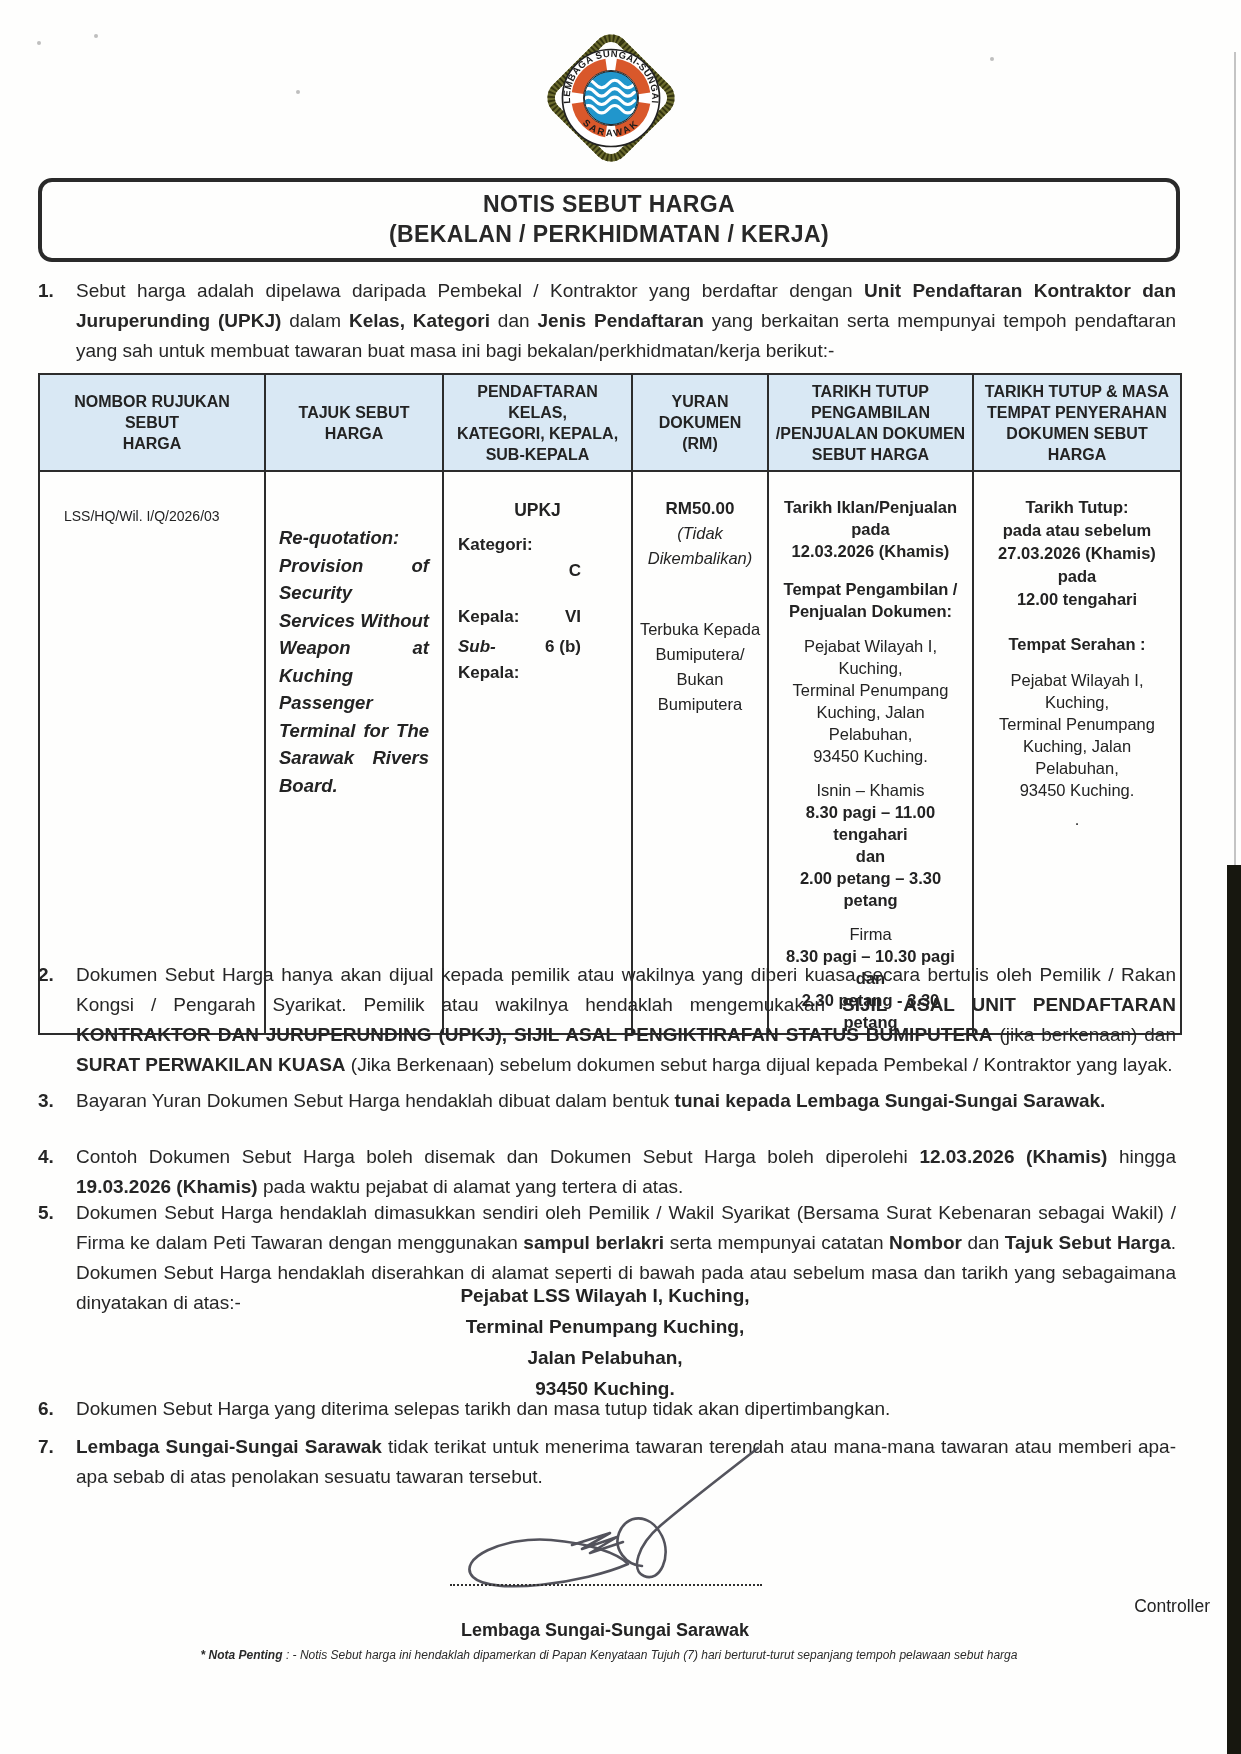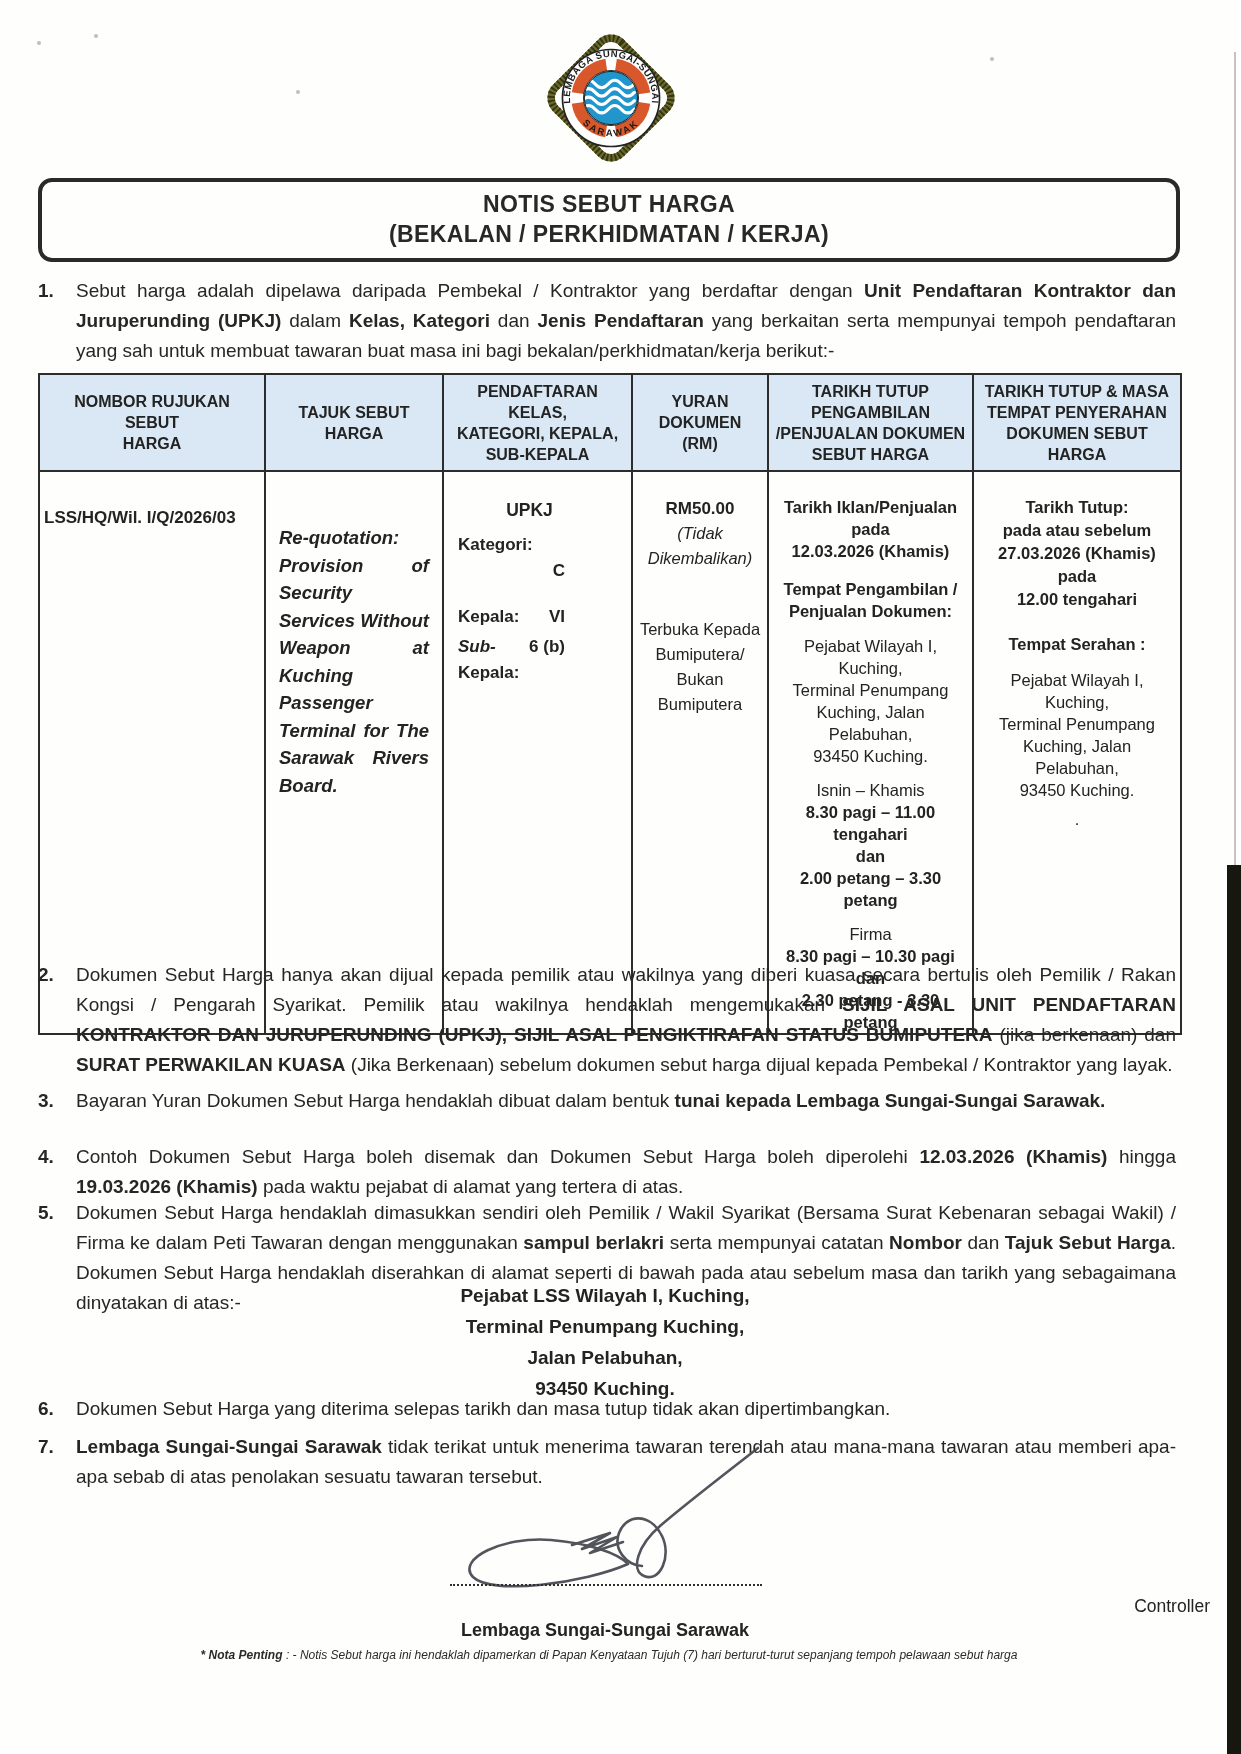--- a/index.html
+++ b/index.html
@@ -21,24 +21,24 @@
   .clause b{font-weight:bold;}
   #c1{top:276px}#c2{top:960px}#c3{top:1086px}#c4{top:1142px}#c5{top:1198px}#c6{top:1394px}#c7{top:1432px}
 
   
   #qtable{position:absolute;left:38px;top:373px;width:1142px;border-collapse:collapse;table-layout:fixed;}
   #qtable th,#qtable td{border:2px solid #2c2c2c;box-sizing:border-box;}
   #qtable th{background:#d9e8f4;font-size:16px;line-height:21px;font-weight:bold;
              text-align:center;vertical-align:middle;height:97px;padding:4px 6px;white-space:pre-line;color:#232323;}
   #qtable td{height:471px;vertical-align:top;}
   .pre{white-space:pre-line;}
-  td.refcell{padding:36px 10px 0 4px;font-weight:bold;font-size:17px;}
+  td.refcell{padding:36px 10px 0 24px;font-weight:normal;font-size:14px;}
   td.titlecell{padding:52px 13px 0 13px;}
   td.titlecell .tj{font-weight:bold;font-style:italic;font-size:18.5px;line-height:27.5px;text-align:justify;}
-  td.regcell{padding:28px 16px 0 0;font-size:17px;}
+  td.regcell{padding:28px 0 0 0;font-size:17px;}
   .upkj{text-align:center;font-weight:bold;font-size:17.5px;margin-bottom:12px;}
   .regrow{display:flex;padding:0 10px 0 14px;line-height:24px;}
   .regrow .lab{font-weight:bold;}
   .regrow .lab.it{font-style:italic;}
   .regrow .val{font-weight:bold;margin-left:auto;margin-right:40px;}
   .mt2{margin-top:2px}.mt6{margin-top:6px}.mt22{margin-top:22px}
   td.feecell,td.salecell,td.closecell{text-align:center;font-size:16.5px;padding:24px 6px 0 6px;}
   .fee-amt{font-weight:bold;font-size:17px;line-height:25px;}
   .fee-note{font-style:italic;line-height:25px;}
   .fee-open{line-height:25px;margin-top:46px;}

